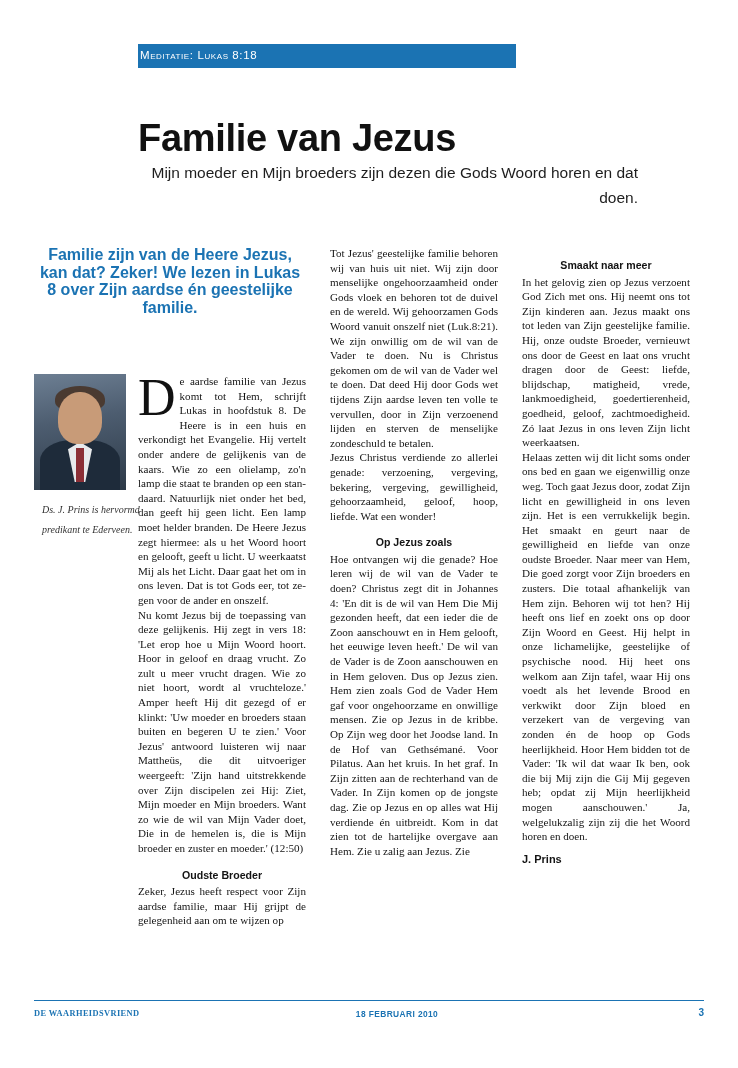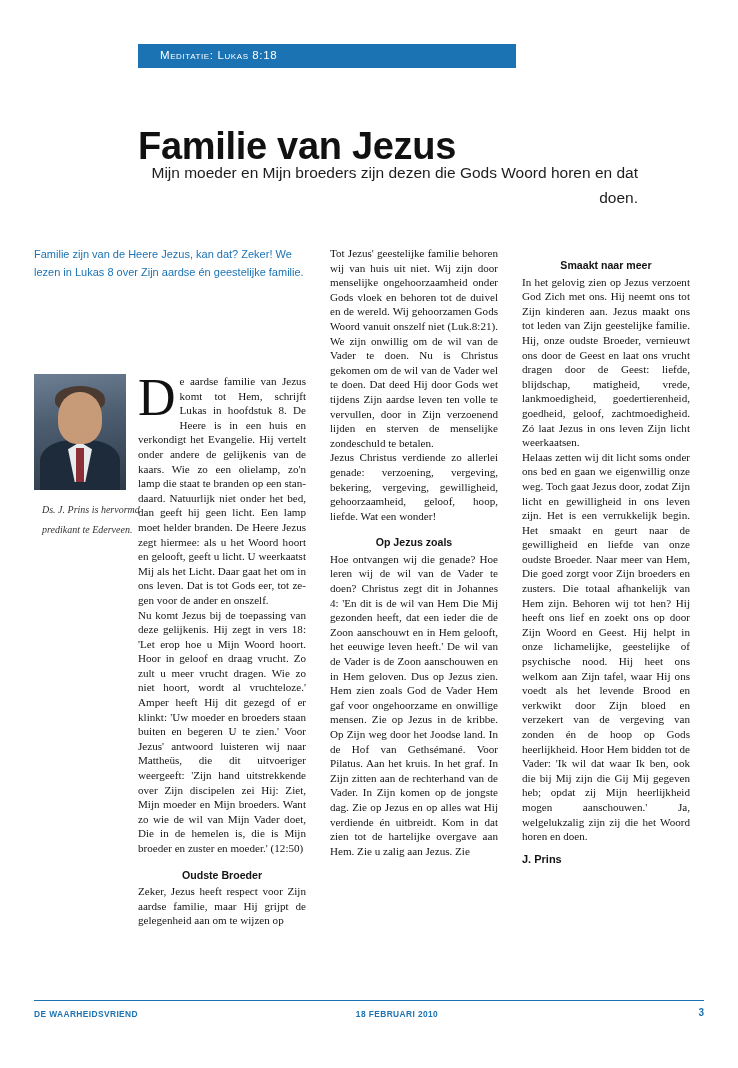--- a/index.html
+++ b/index.html
@@ -26,35 +26,35 @@
   .kicker-band {
     position: absolute;
     left: 138px;
     top: 44px;
     width: 378px;
     height: 24px;
     background: #1b73b3;
   }
   .kicker-text {
     position: absolute;
-    left: 160px;
+    left: 140px;
     top: 49px;
     font-family: "Liberation Sans", sans-serif;
     font-size: 11.5px;
     letter-spacing: 0.6px;
     color: #ffffff;
     font-variant: small-caps;
     text-transform: none;
   }
 
   
   .title {
     position: absolute;
     left: 138px;
-    top: 100px;
+    top: 92px;
     width: 560px;
     font-family: "Liberation Sans", sans-serif;
     font-size: 38px;
     font-weight: bold;
     color: #111111;
     letter-spacing: -0.3px;
   }
   .subtitle {
     position: absolute;
     left: 138px;
@@ -67,24 +67,25 @@
     text-align: right;
   }
 
   
   .lead {
     position: absolute;
     left: 34px;
     top: 246px;
     width: 272px;
     font-family: "Liberation Sans", sans-serif;
-    font-size: 11px;
+    font-size: 16px;
     line-height: 17.5px;
-    font-weight: normal;
-    color: #1b73b3;
+    font-weight: bold;
+    color: #1b73b3;
+    text-align: center;
   }
 
   
   .photo {
     position: absolute;
     left: 34px;
     top: 374px;
     width: 92px;
     height: 116px;
     background: linear-gradient(170deg, #6d7f93 0%, #4d5d70 40%, #2d3a48 100%);
@@ -195,21 +196,21 @@
     left: 34px;
     top: 1000px;
     width: 670px;
     height: 1px;
     background: #1b73b3;
   }
   .footer-left {
     position: absolute;
     left: 34px;
     top: 1009px;
-    font-family: Liberation Sans, sans-serif;
+    font-family: Liberation Serif, serif;
     font-size: 8.4px;
     font-weight: bold;
     letter-spacing: 0.4px;
     color: #1b73b3;
   }
   .footer-center {
     position: absolute;
     left: 0;
     top: 1009px;
     width: 738px;

